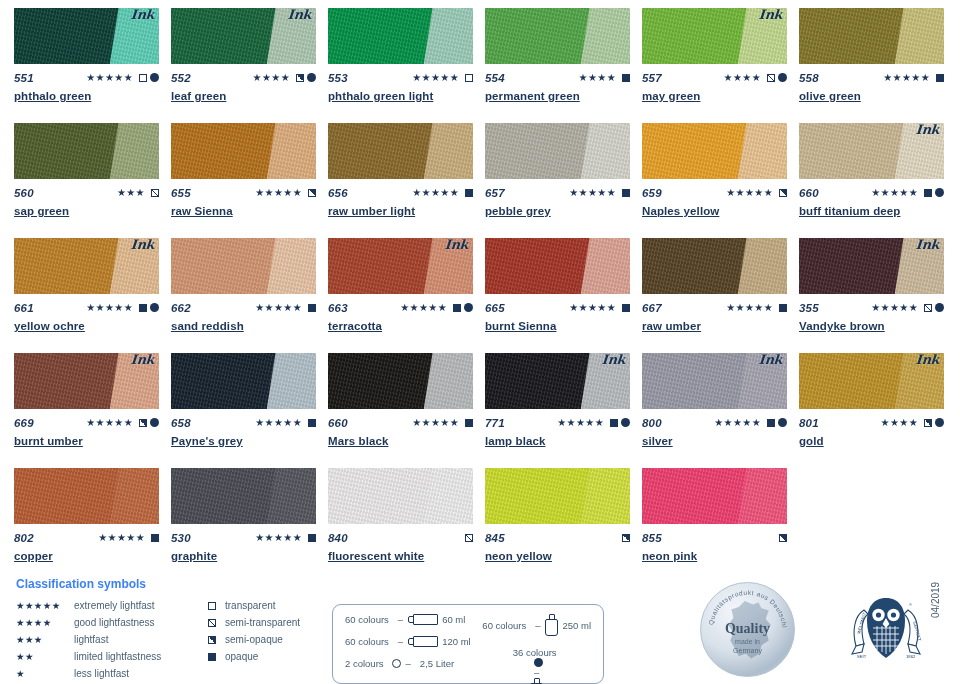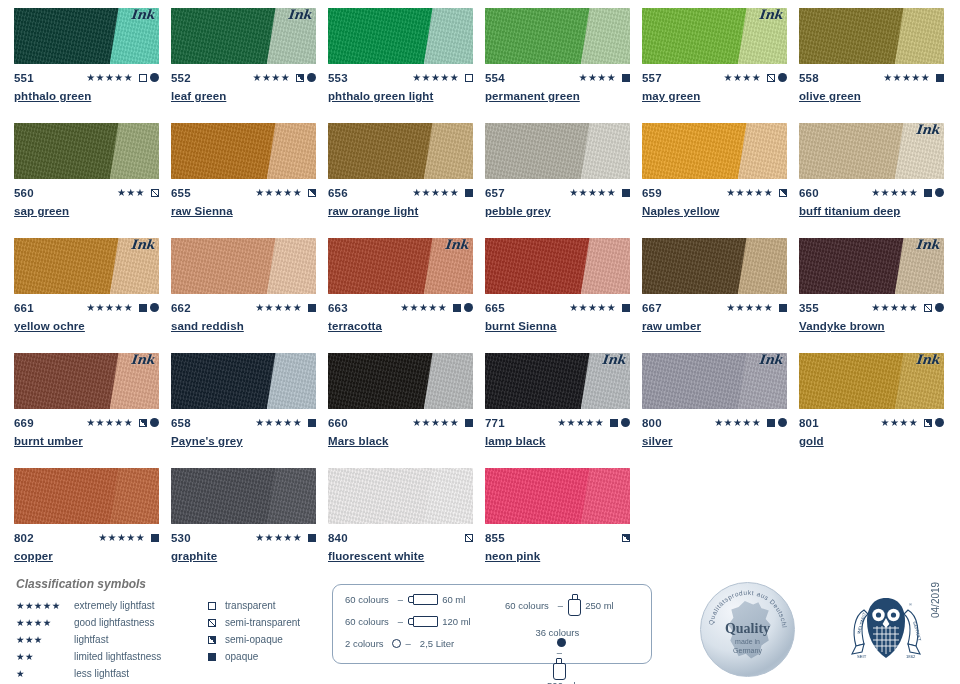--- a/index.html
+++ b/index.html
@@ -56,20 +56,21 @@
   .meta {
     display: flex; align-items: center;
     margin-top: 7px;
     height: 13px;
   }
   .code {
     font-size: 11.5px;
     font-weight: 700;
     color: #1d3557;
     letter-spacing: .2px;
+    font-style: italic;
   }
   .marks {
     margin-left: auto;
     display: flex; align-items: center;
     gap: 3px;
   }
   .stars {
     font-size: 10px;
     letter-spacing: .4px;
     color: #1d3557;
@@ -103,39 +104,38 @@
   .sq-opaque { background: #1d3557; border: 1px solid #1d3557; }
   .dot { width: 9px; height: 9px; border-radius: 50%; background: #1d3557; display: inline-block; }
 
   
   .legend {
     position: absolute;
     left: 16px; top: 577px;
     width: 300px;
   }
   .legend-title {
-    font-size: 12px; font-weight: 700; color: #737373;
+    font-size: 12px; font-weight: 700; color: #3b82f6;
     margin-bottom: 9px;
-    font-style: italic;
   }
   .legend-cols { display: flex; gap: 10px; }
   .legend-col { display: flex; flex-direction: column; gap: 6px; }
   .legend-col.left { width: 182px; }
   .legend-row { display: flex; align-items: center; font-size: 10px; color: #4a6176; }
   .legend-row .lg-stars {
     width: 58px; font-size: 9.5px; color: #1d3557; letter-spacing: .4px; white-space: nowrap;
   }
   .legend-row .lg-label { color: #4a6176; font-size: 10px; }
   .legend-col.right .lg-sym { width: 17px; display: flex; align-items: center; }
 
   
   .sizes {
     position: absolute;
-    left: 332px; top: 584px;
-    width: 320px; height: 80px;
+    left: 332px; top: 604px;
+    width: 272px; height: 80px;
     border: 1px solid #8fa4bb;
     border-radius: 9px;
     padding: 9px 12px 0 12px;
   }
   .sizes-inner { display: flex; }
   .sz-col { display: flex; flex-direction: column; gap: 11px; }
   .sz-col.c1 { width: 160px; }
   .sz-row { display: flex; align-items: center; font-size: 9.5px; color: #4a6176; white-space: nowrap; }
   .sz-row .q { margin-right: 4px; }
   .sz-row .dash { margin: 0 5px; color: #4a6176; }
@@ -360,21 +360,21 @@
         </div>
         <div class="meta">
           <span class="code">656</span>
           <span class="marks">
             <span class="stars">★★★★★</span>
             <span class="opq">
               <span class="sq sq-opaque"></span>
             </span>
           </span>
         </div>
-        <div class="name">raw orange light</div>
+        <div class="name">raw umber light</div>
       </div>
       <div class="cell">
         <div class="swatch">
           <div class="base" style="background: rgb(178, 176, 164);"></div>
           <div class="tint" style="background: rgb(214, 213, 204); clip-path: polygon(18% 0px, 100% 0px, 100% 100%, 0% 100%);"></div>
           <div class="tex"></div>
         </div>
         <div class="meta">
           <span class="code">657</span>
           <span class="marks">
@@ -682,20 +682,36 @@
         </div>
         <div class="meta">
           <span class="code">840</span>
           <span class="marks">
             <span class="opq">
               <span class="sq sq-semitransparent"></span>
             </span>
           </span>
         </div>
         <div class="name">fluorescent white</div>
+      </div>
+      <div class="cell">
+        <div class="swatch">
+          <div class="base" style="background: rgb(202, 221, 43);"></div>
+          <div class="tint" style="background: rgb(211, 226, 63); clip-path: polygon(18% 0px, 100% 0px, 100% 100%, 0% 100%);"></div>
+          <div class="tex"></div>
+        </div>
+        <div class="meta">
+          <span class="code">845</span>
+          <span class="marks">
+            <span class="opq">
+              <span class="sq sq-semiopaque"></span>
+            </span>
+          </span>
+        </div>
+        <div class="name">neon yellow</div>
       </div>
       <div class="cell">
         <div class="swatch">
           <div class="base" style="background: rgb(240, 64, 111);"></div>
           <div class="tint" style="background: rgb(242, 84, 125); clip-path: polygon(18% 0px, 100% 0px, 100% 100%, 0% 100%);"></div>
           <div class="tex"></div>
         </div>
         <div class="meta">
           <span class="code">855</span>
           <span class="marks">

